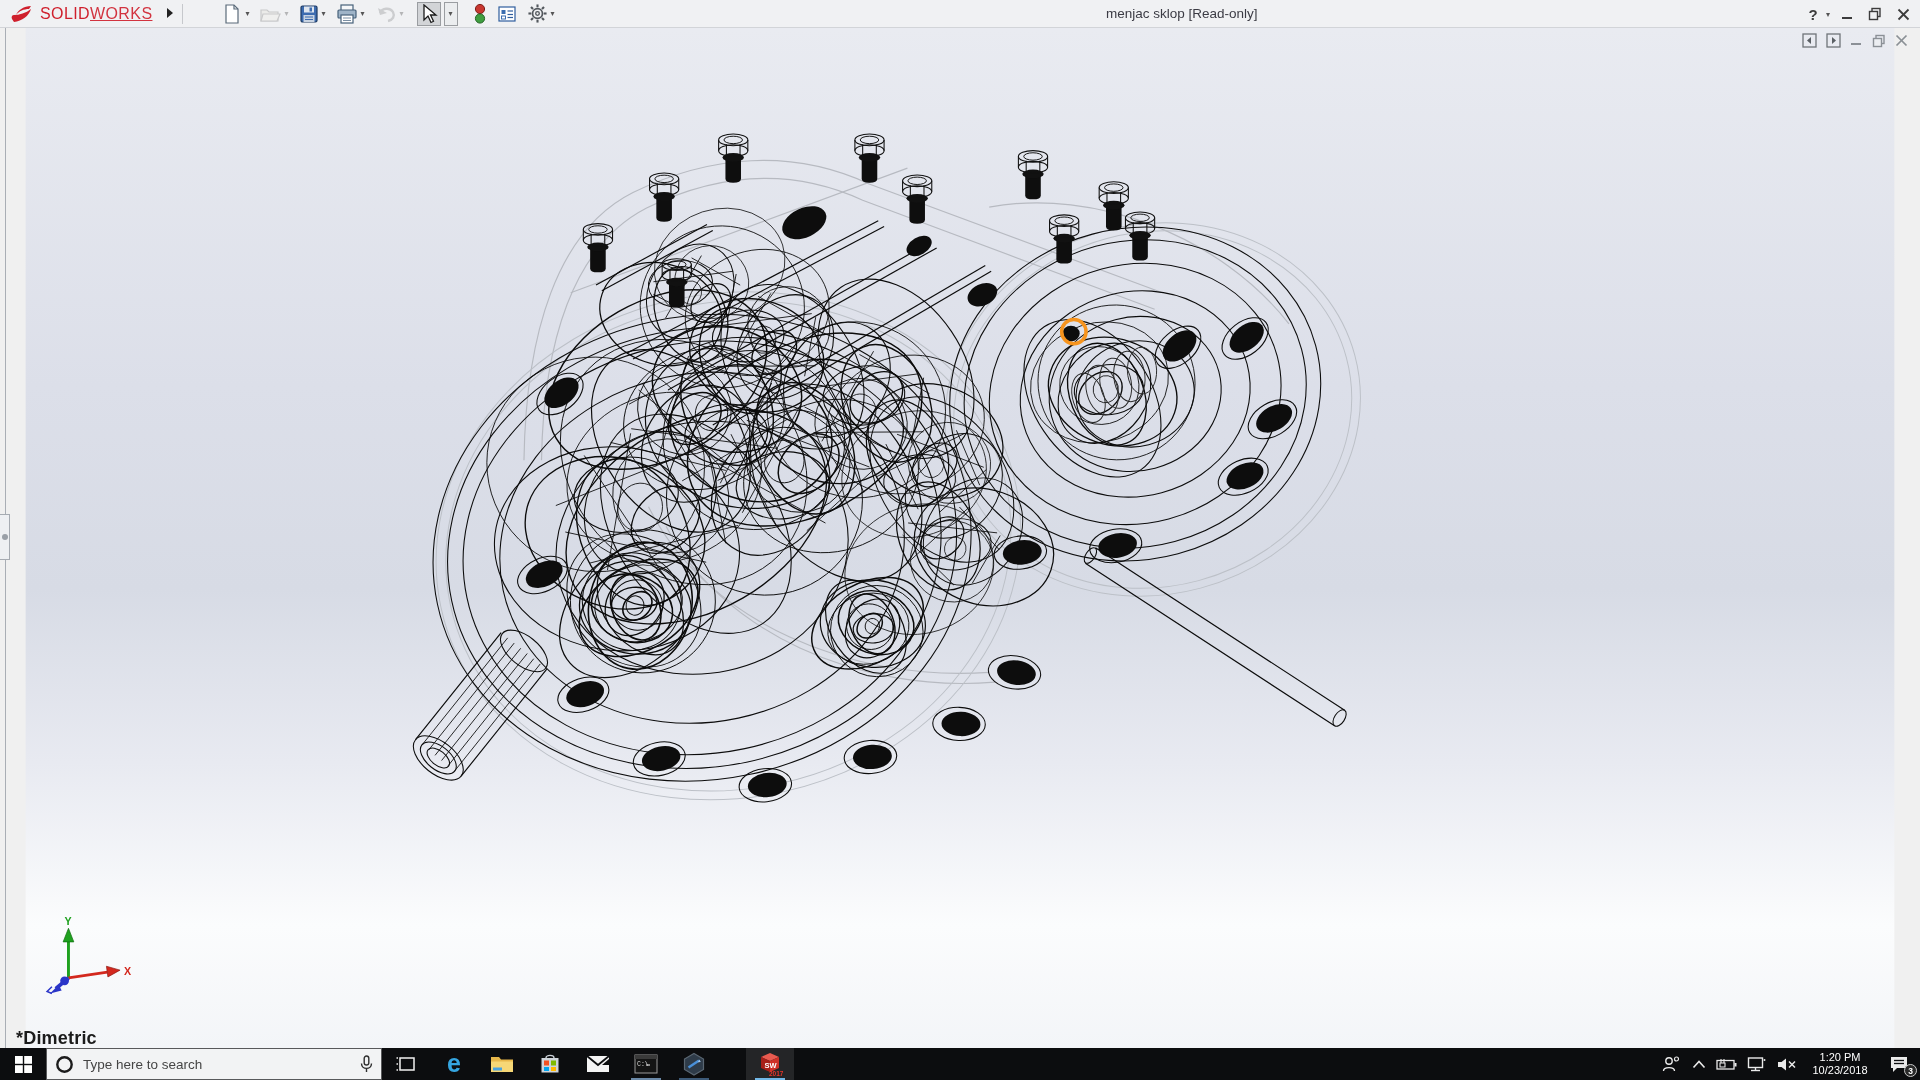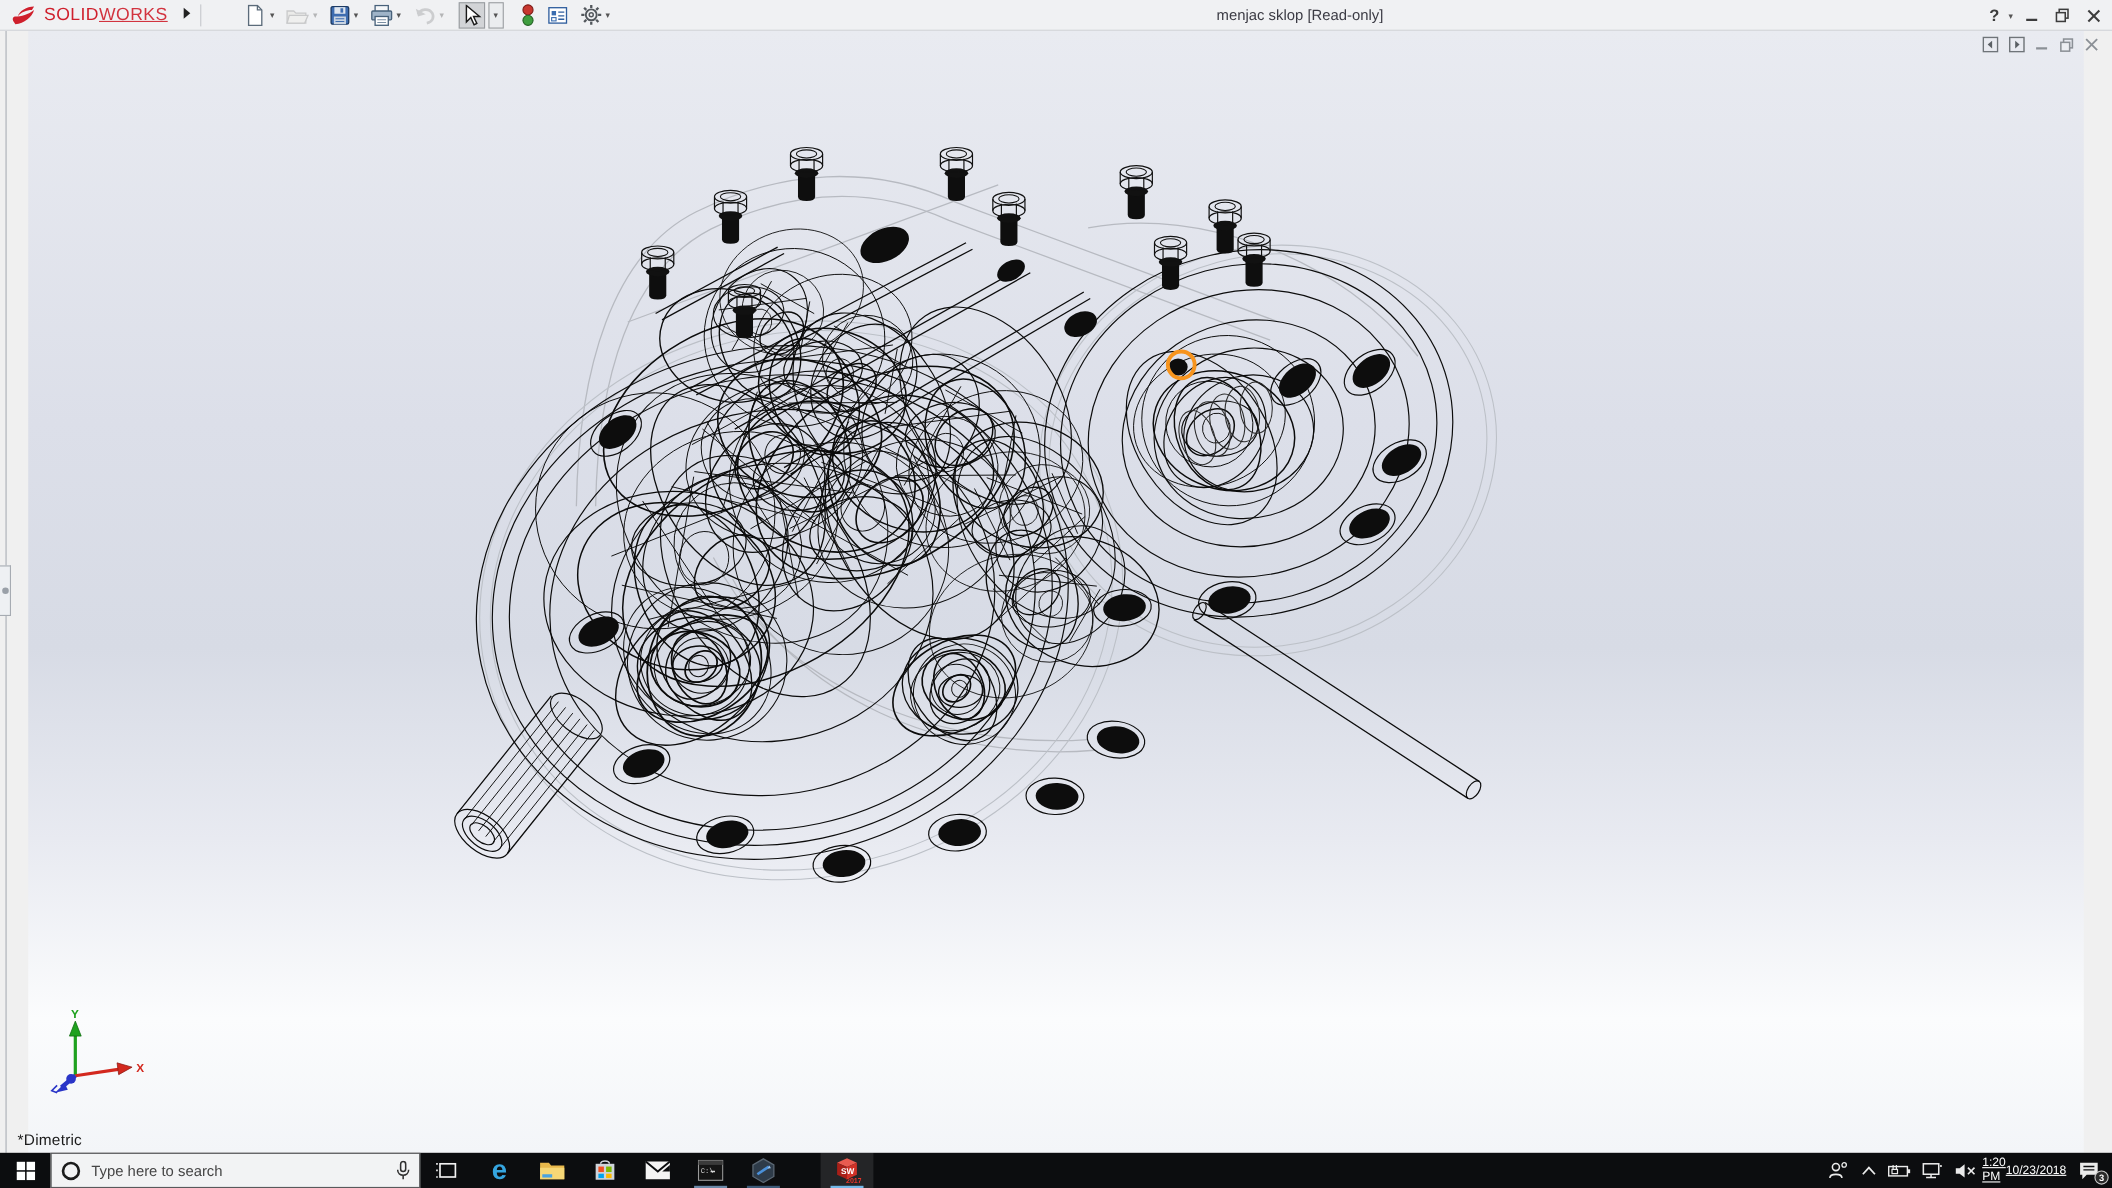--- a/index.html
+++ b/index.html
@@ -27,34 +27,34 @@
   
   .docwin-controls{position:absolute;top:33px;right:12px;display:flex;align-items:center;gap:9px;z-index:25;}
   .dw{display:flex;align-items:center;justify-content:center;}
 
   
   .viewport{position:absolute;left:0;top:28px;width:1920px;height:1020px;z-index:1;}
   .viewport svg{display:block;}
   .view-border{position:absolute;left:5px;top:28px;bottom:32px;width:1px;background:#a9aeb5;z-index:5;}
   .splitter-tab{position:absolute;left:0;top:514px;width:10px;height:46px;background:#eef0f3;border:1px solid #a6abb2;border-left:none;z-index:6;}
   .splitter-tab .dot{position:absolute;left:2px;top:19px;width:6px;height:6px;border-radius:50%;background:#9aa0a8;}
-  .orientation-label{position:absolute;left:16px;top:1028px;font-size:14px;font-weight:400;color:#1b1b1b;z-index:7;letter-spacing:.2px;}
+  .orientation-label{position:absolute;left:16px;top:1028px;font-size:18px;font-weight:700;color:#1b1b1b;z-index:7;letter-spacing:.2px;}
 
   
   .taskbar{position:absolute;left:0;bottom:0;width:1920px;height:32px;background:#0c0d0f;display:flex;align-items:stretch;z-index:40;}
   .start-btn{width:46px;display:flex;align-items:center;justify-content:center;}
   .search-box{width:336px;background:#f2f3f4;border:1px solid #58595b;display:flex;align-items:center;padding:0 8px;gap:9px;justify-content:center;}
   .search-box input{flex:1;border:none;background:transparent;font-size:13.5px;color:#3c3c3c;font-family:"Liberation Sans",sans-serif;outline:none;}
   .search-box input::placeholder{color:#454545;opacity:1;}
   .app-slot{width:48px;display:flex;align-items:center;justify-content:center;position:relative;}
   .app-slot.active{background:rgba(255,255,255,.10);margin-left:28px;}
   .runline{position:absolute;bottom:0;left:9px;right:9px;height:2.5px;}
   .tray{margin-left:auto;display:flex;align-items:center;height:32px;}
   .tray-btn{display:flex;align-items:center;justify-content:center;height:32px;position:relative;}
-  .clock{width:76px;display:flex;align-items:center;justify-content:flex-start;color:#fff;font-size:11px;line-height:13px;text-decoration:underline;}
+  .clock{width:76px;display:flex;flex-direction:column;align-items:center;justify-content:center;color:#fff;font-size:11px;line-height:13px;}
   .badge{position:absolute;right:3px;bottom:3px;width:13px;height:13px;border-radius:50%;background:#2a2a2a;border:1px solid #c9c9c9;color:#fff;font-size:8.5px;font-weight:700;display:flex;align-items:center;justify-content:center;}
 </style>
 </head>
 <body>
 
 <div class="titlebar">
   <div class="brand">
     <svg width="26" height="20" viewBox="0 0 26 20">
       <path d="M21 2 C14 2 8 6 6 11 C9 7 14 5 19 5 Z" fill="#cf1f2c"></path>
       <path d="M4 18 C12 17 19 12 21 5 C16 9 9 11 4 11 C2 11 1 13 2 15 Z" fill="#cf1f2c"></path>

